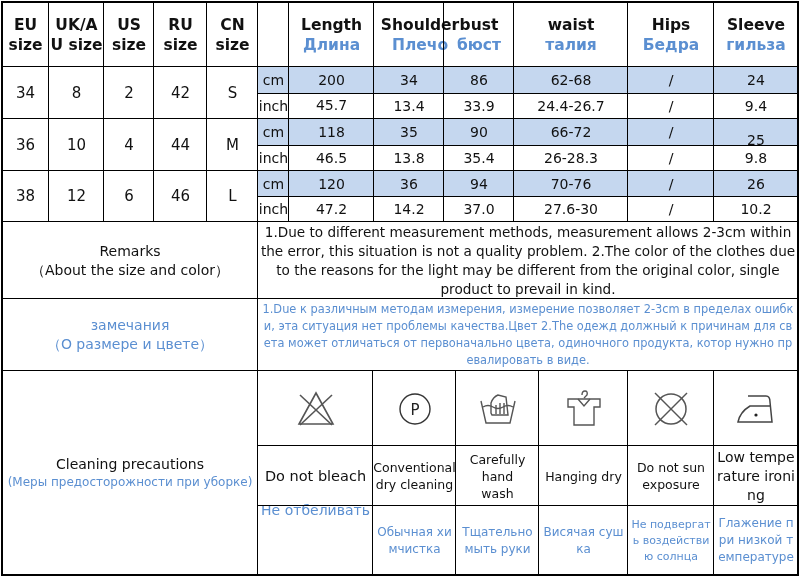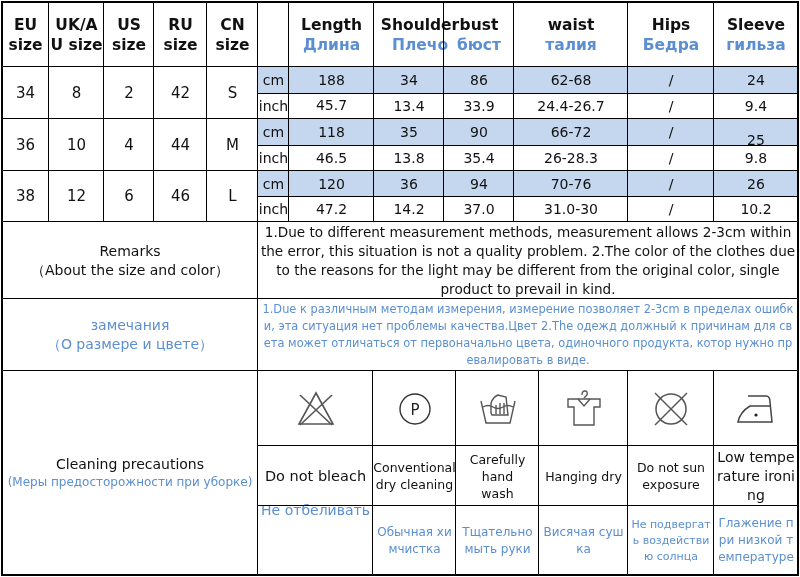--- a/index.html
+++ b/index.html
@@ -64,21 +64,21 @@
     <span class="blue">гильза</span>
   </div>
 
 <div class="c" style="left:2px;top:67px;width:47px;height:52px;font-size:15px;">34</div>
 <div class="c" style="left:49px;top:67px;width:55px;height:52px;font-size:15px;">8</div>
 <div class="c" style="left:104px;top:67px;width:50px;height:52px;font-size:15px;">2</div>
 <div class="c" style="left:154px;top:67px;width:53px;height:52px;font-size:15px;">42</div>
 <div class="c" style="left:207px;top:67px;width:51px;height:52px;font-size:15px;">S</div>
 <div class="c" style="left:258px;top:67px;width:31px;height:27px;">cm</div>
 <div class="c" style="left:258px;top:94px;width:31px;height:25px;">inch</div>
-<div class="c" style="left:289px;top:67px;width:85px;height:27px;">188</div>
+<div class="c" style="left:289px;top:67px;width:85px;height:27px;">200</div>
 <div class="c" style="left:374px;top:67px;width:70px;height:27px;">34</div>
 <div class="c" style="left:444px;top:67px;width:70px;height:27px;">86</div>
 <div class="c" style="left:514px;top:67px;width:114px;height:27px;">62-68</div>
 <div class="c" style="left:628px;top:67px;width:86px;height:27px;">/</div>
 <div class="c" style="left:714px;top:67px;width:84px;height:27px;">24</div>
 <div class="c" style="left:289px;top:94px;width:85px;height:22px;">45.7</div>
 <div class="c" style="left:374px;top:94px;width:70px;height:25px;">13.4</div>
 <div class="c" style="left:444px;top:94px;width:70px;height:25px;">33.9</div>
 <div class="c" style="left:514px;top:94px;width:114px;height:25px;">24.4-26.7</div>
 <div class="c" style="left:628px;top:94px;width:86px;height:25px;">/</div>
@@ -113,21 +113,21 @@
 <div class="c" style="left:258px;top:197px;width:31px;height:25px;">inch</div>
 <div class="c" style="left:289px;top:171px;width:85px;height:26px;">120</div>
 <div class="c" style="left:374px;top:171px;width:70px;height:26px;">36</div>
 <div class="c" style="left:444px;top:171px;width:70px;height:26px;">94</div>
 <div class="c" style="left:514px;top:171px;width:114px;height:26px;">70-76</div>
 <div class="c" style="left:628px;top:171px;width:86px;height:26px;">/</div>
 <div class="c" style="left:714px;top:171px;width:84px;height:26px;">26</div>
 <div class="c" style="left:289px;top:197px;width:85px;height:25px;">47.2</div>
 <div class="c" style="left:374px;top:197px;width:70px;height:25px;">14.2</div>
 <div class="c" style="left:444px;top:197px;width:70px;height:25px;">37.0</div>
-<div class="c" style="left:514px;top:197px;width:114px;height:25px;">31.0-30</div>
+<div class="c" style="left:514px;top:197px;width:114px;height:25px;">27.6-30</div>
 <div class="c" style="left:628px;top:197px;width:86px;height:25px;">/</div>
 <div class="c" style="left:714px;top:197px;width:84px;height:25px;">10.2</div>
 
 <div class="c col" style="left:2px;top:222px;width:256px;height:77px;">
   <span>Remarks</span>
   <span>（About the size and color）</span>
 </div>
 <div class="c" style="left:258px;top:222px;width:540px;height:77px;padding:0 2px;font-size:13.6px;line-height:19px;">
   <span>1.Due to different measurement methods, measurement allows 2-3cm within the error, this situation is not a quality problem.    2.The color of the clothes due to the reasons for the light may be different from the original color, single product to prevail in kind.</span>
 </div>

